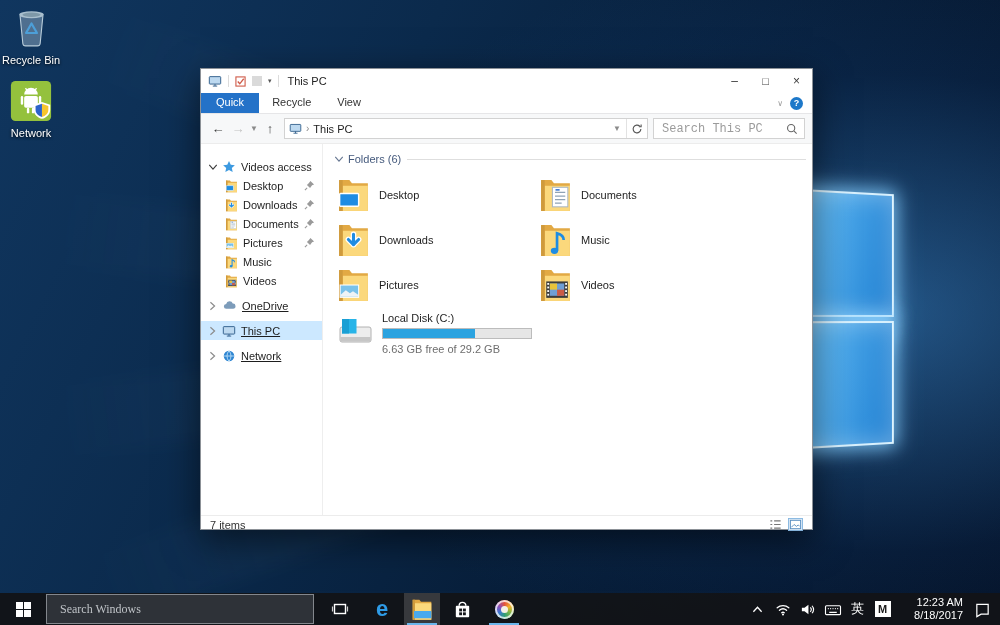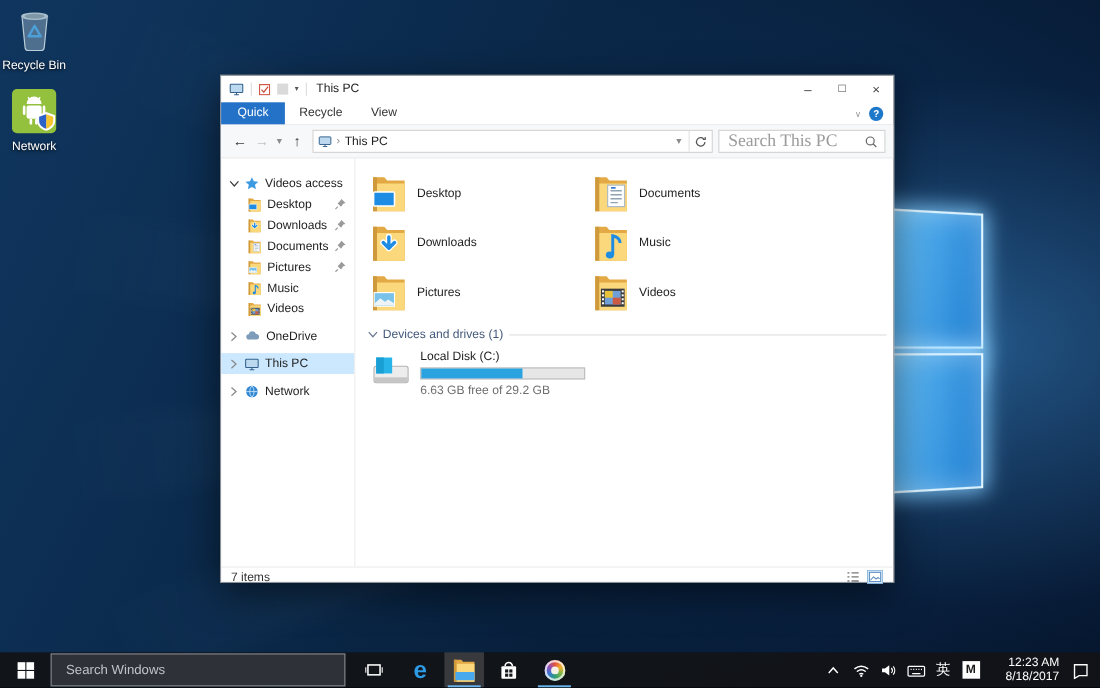--- a/index.html
+++ b/index.html
@@ -48,30 +48,30 @@
   .navbtn.disabled{color:#c3c3c3;}
   .navbtn.small{width:12px;font-size:8px;color:#8b8b8b;}
   .addressbar{flex:1;height:21px;background:#fff;border:1px solid #d2d2d2;display:flex;align-items:center;
               margin:0 5px 0 4px;padding-left:4px;box-sizing:border-box;}
   .addressbar .crumbtext{margin:0 4px;}
   .addr-right{margin-left:auto;display:flex;align-items:center;height:100%;}
   .addr-right .dd{padding:0 5px;font-size:8px;color:#8b8b8b;}
   .addr-right .refresh{width:20px;height:100%;display:flex;align-items:center;justify-content:center;border-left:1px solid #e2e2e2;}
   .searchbox{width:152px;height:21px;background:#fff;border:1px solid #d2d2d2;display:flex;align-items:center;
              padding:0 6px;box-sizing:border-box;}
-  .searchbox input{flex:1;border:0;outline:0;font-size:16px;font-family:Liberation Serif, serif;color:#333;min-width:0;background:transparent;}
+  .searchbox input{flex:1;border:0;outline:0;font-size:12px;font-family:Liberation Mono, monospace;color:#333;min-width:0;background:transparent;}
   .searchbox input::placeholder{color:#9b9b9b;}
 
   .wbody{display:flex;height:371px;}
   .sidebar{width:122px;border-right:1px solid #eeeeee;padding-top:13px;box-sizing:border-box;flex-shrink:0;}
   .srow{height:19px;display:flex;align-items:center;gap:5px;padding-left:7px;position:relative;}
   .srow .sc{width:9px;display:flex;justify-content:center;color:#8b8b8b;flex-shrink:0;}
   .srow.child{padding-left:24px;}
   .srow.selected{background:#cce8ff;}
-  .srow.gap{margin-top:6px;}
+  .srow.gap{margin-top:6px;text-decoration:underline;}
   .slabel{white-space:nowrap;}
   .pin{position:absolute;right:7px;top:4px;}
 
   .main{flex:1;padding:9px 6px 0 12px;overflow:hidden;}
   .ghead{display:flex;align-items:center;color:#44597c;margin-bottom:7px;}
   .ghead .gchev{color:#6a7a94;margin-right:5px;display:flex;}
   .ghead .line{flex:1;height:1px;background:#dedede;margin-left:6px;}
   .tilegrid{display:grid;grid-template-columns:202px 202px;grid-auto-rows:45px;margin-left:2px;}
   .tile{display:flex;align-items:center;gap:9px;}
   .tile svg{width:33px;height:37px;flex-shrink:0;}
@@ -84,21 +84,21 @@
 
   .statusbar{height:17px;border-top:1px solid #ececec;display:flex;align-items:center;padding:0 9px;color:#333;}
   .viewbtns{margin-left:auto;display:flex;gap:6px;align-items:center;}
 
   
   .taskbar{position:absolute;left:0;bottom:0;width:1000px;height:32px;background:rgba(18,20,24,.97);
            display:flex;align-items:center;color:#fff;}
   .startbtn{width:46px;height:32px;display:flex;align-items:center;justify-content:center;}
   .tsearch{width:268px;height:30px;border:1px solid #83878d;background:#2e3238;display:flex;align-items:center;
            padding:0 11px;box-sizing:border-box;}
-  .tsearch input{flex:1;background:transparent;border:0;outline:0;color:#cfcfcf;font-size:12px;font-family:Liberation Sans, sans-serif;min-width:0;}
+  .tsearch input{flex:1;background:transparent;border:0;outline:0;color:#cfcfcf;font-size:12px;font-family:Liberation Serif, serif;min-width:0;}
   .tsearch input::placeholder{color:#bfc3c7;}
   .tbicon{width:36px;height:32px;display:flex;align-items:center;justify-content:center;position:relative;}
   .tbicon.active{background:rgba(255,255,255,.16);}
   .tbicon.active::after,.tbicon.running::after{content:"";position:absolute;left:3px;right:3px;bottom:0;height:2px;background:#6ab6ec;}
   .edge-e{font-size:22px;font-weight:bold;color:#2e9be6;line-height:1;}
   .palette{width:19px;height:19px;border-radius:50%;
            background:conic-gradient(#e5533c,#f2b02c,#7ab648,#2f9e77,#3a77d2,#8f4fb8,#e5533c);
            position:relative;box-shadow:inset 0 0 0 2px rgba(255,255,255,.75);}
   .palette::after{content:"";position:absolute;left:6px;top:6px;width:7px;height:7px;border-radius:50%;background:#f4f0e6;}
   .tray{margin-left:auto;display:flex;align-items:center;padding-right:5px;}
@@ -455,20 +455,29 @@
             </span>
           <svg width="14" height="14">
               <use href="#ic-net"></use>
             </svg>
           <span class="slabel">Network</span>
         </div>
       </div>
 
       <div class="main">
 
+        <div class="ghead">
+          <span class="gchev">
+              <svg width="8" height="10" style="transform:rotate(90deg);">
+                <use href="#ic-chev"></use>
+              </svg>
+            </span>
+          <span>Folders (6)</span>
+          <span class="line"></span>
+        </div>
 
         <div class="tilegrid">
           <div class="tile">
             <svg>
                 <use href="#ic-f-desktop"></use>
               </svg>
             <span>Desktop</span>
           </div>
           <div class="tile">
             <svg>
@@ -495,29 +504,20 @@
             <span>Pictures</span>
           </div>
           <div class="tile">
             <svg>
                 <use href="#ic-f-videos"></use>
               </svg>
             <span>Videos</span>
           </div>
         </div>
 
-        <div class="ghead" style="margin-top:10px;">
-          <span class="gchev">
-              <svg width="8" height="10" style="transform:rotate(90deg);">
-                <use href="#ic-chev"></use>
-              </svg>
-            </span>
-          <span>Devices and drives (1)</span>
-          <span class="line"></span>
-        </div>
 
         <div class="drive-tile">
           <svg>
               <use href="#ic-drive"></use>
             </svg>
           <div class="drive-info">
             <span>Local Disk (C:)</span>
             <div class="drive-bar">
               <div class="drive-fill" style="width: 62%;"></div>
             </div>

